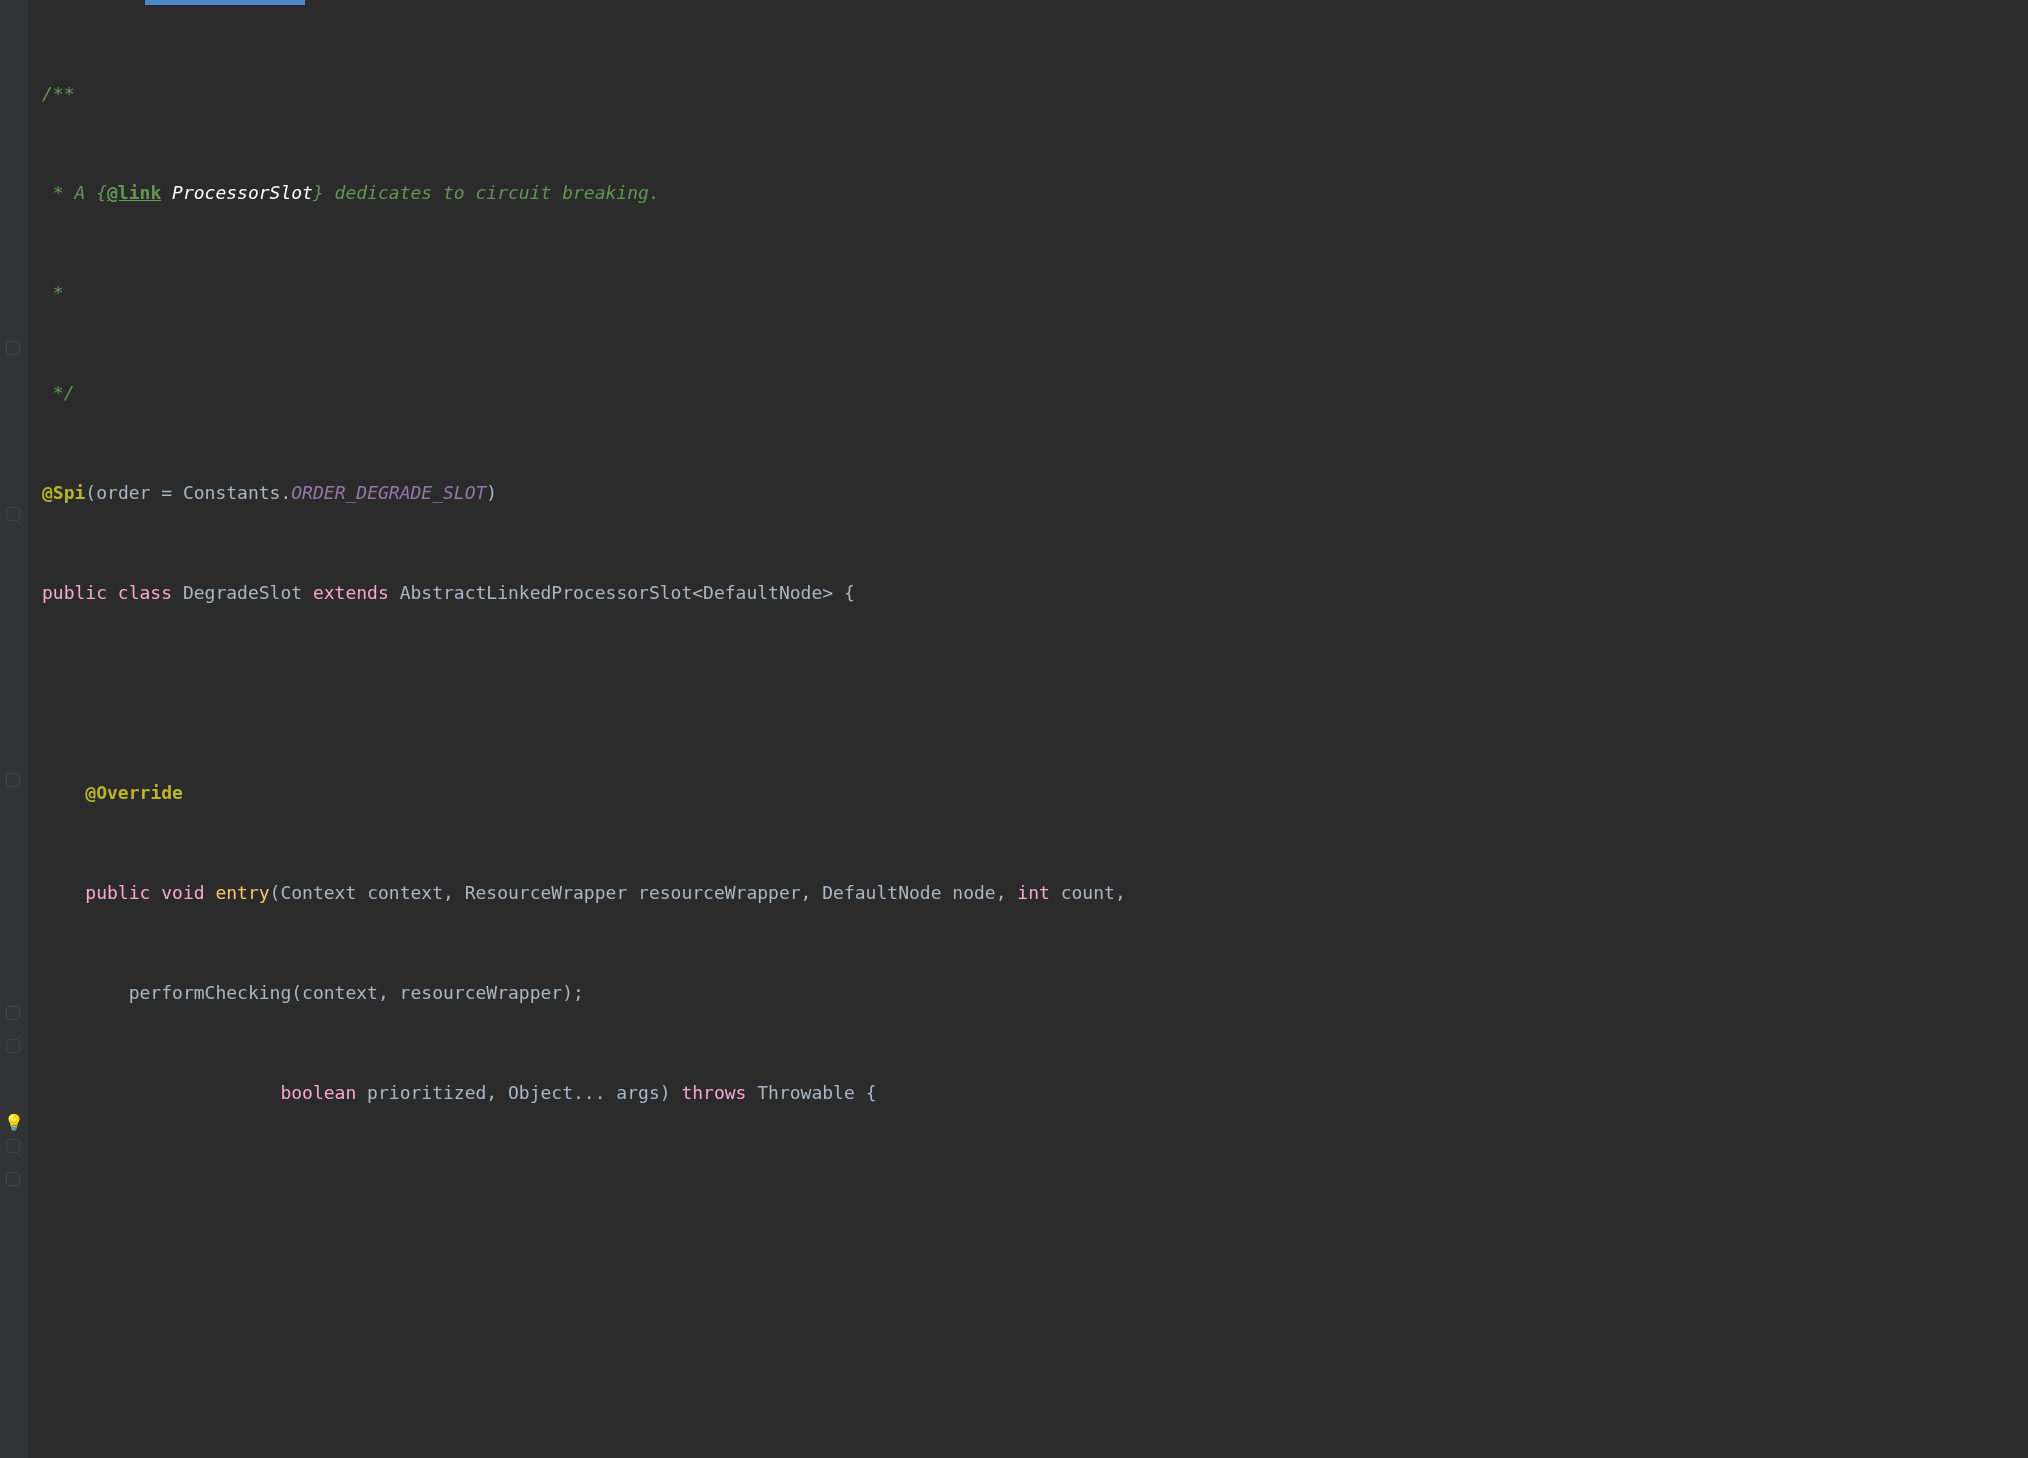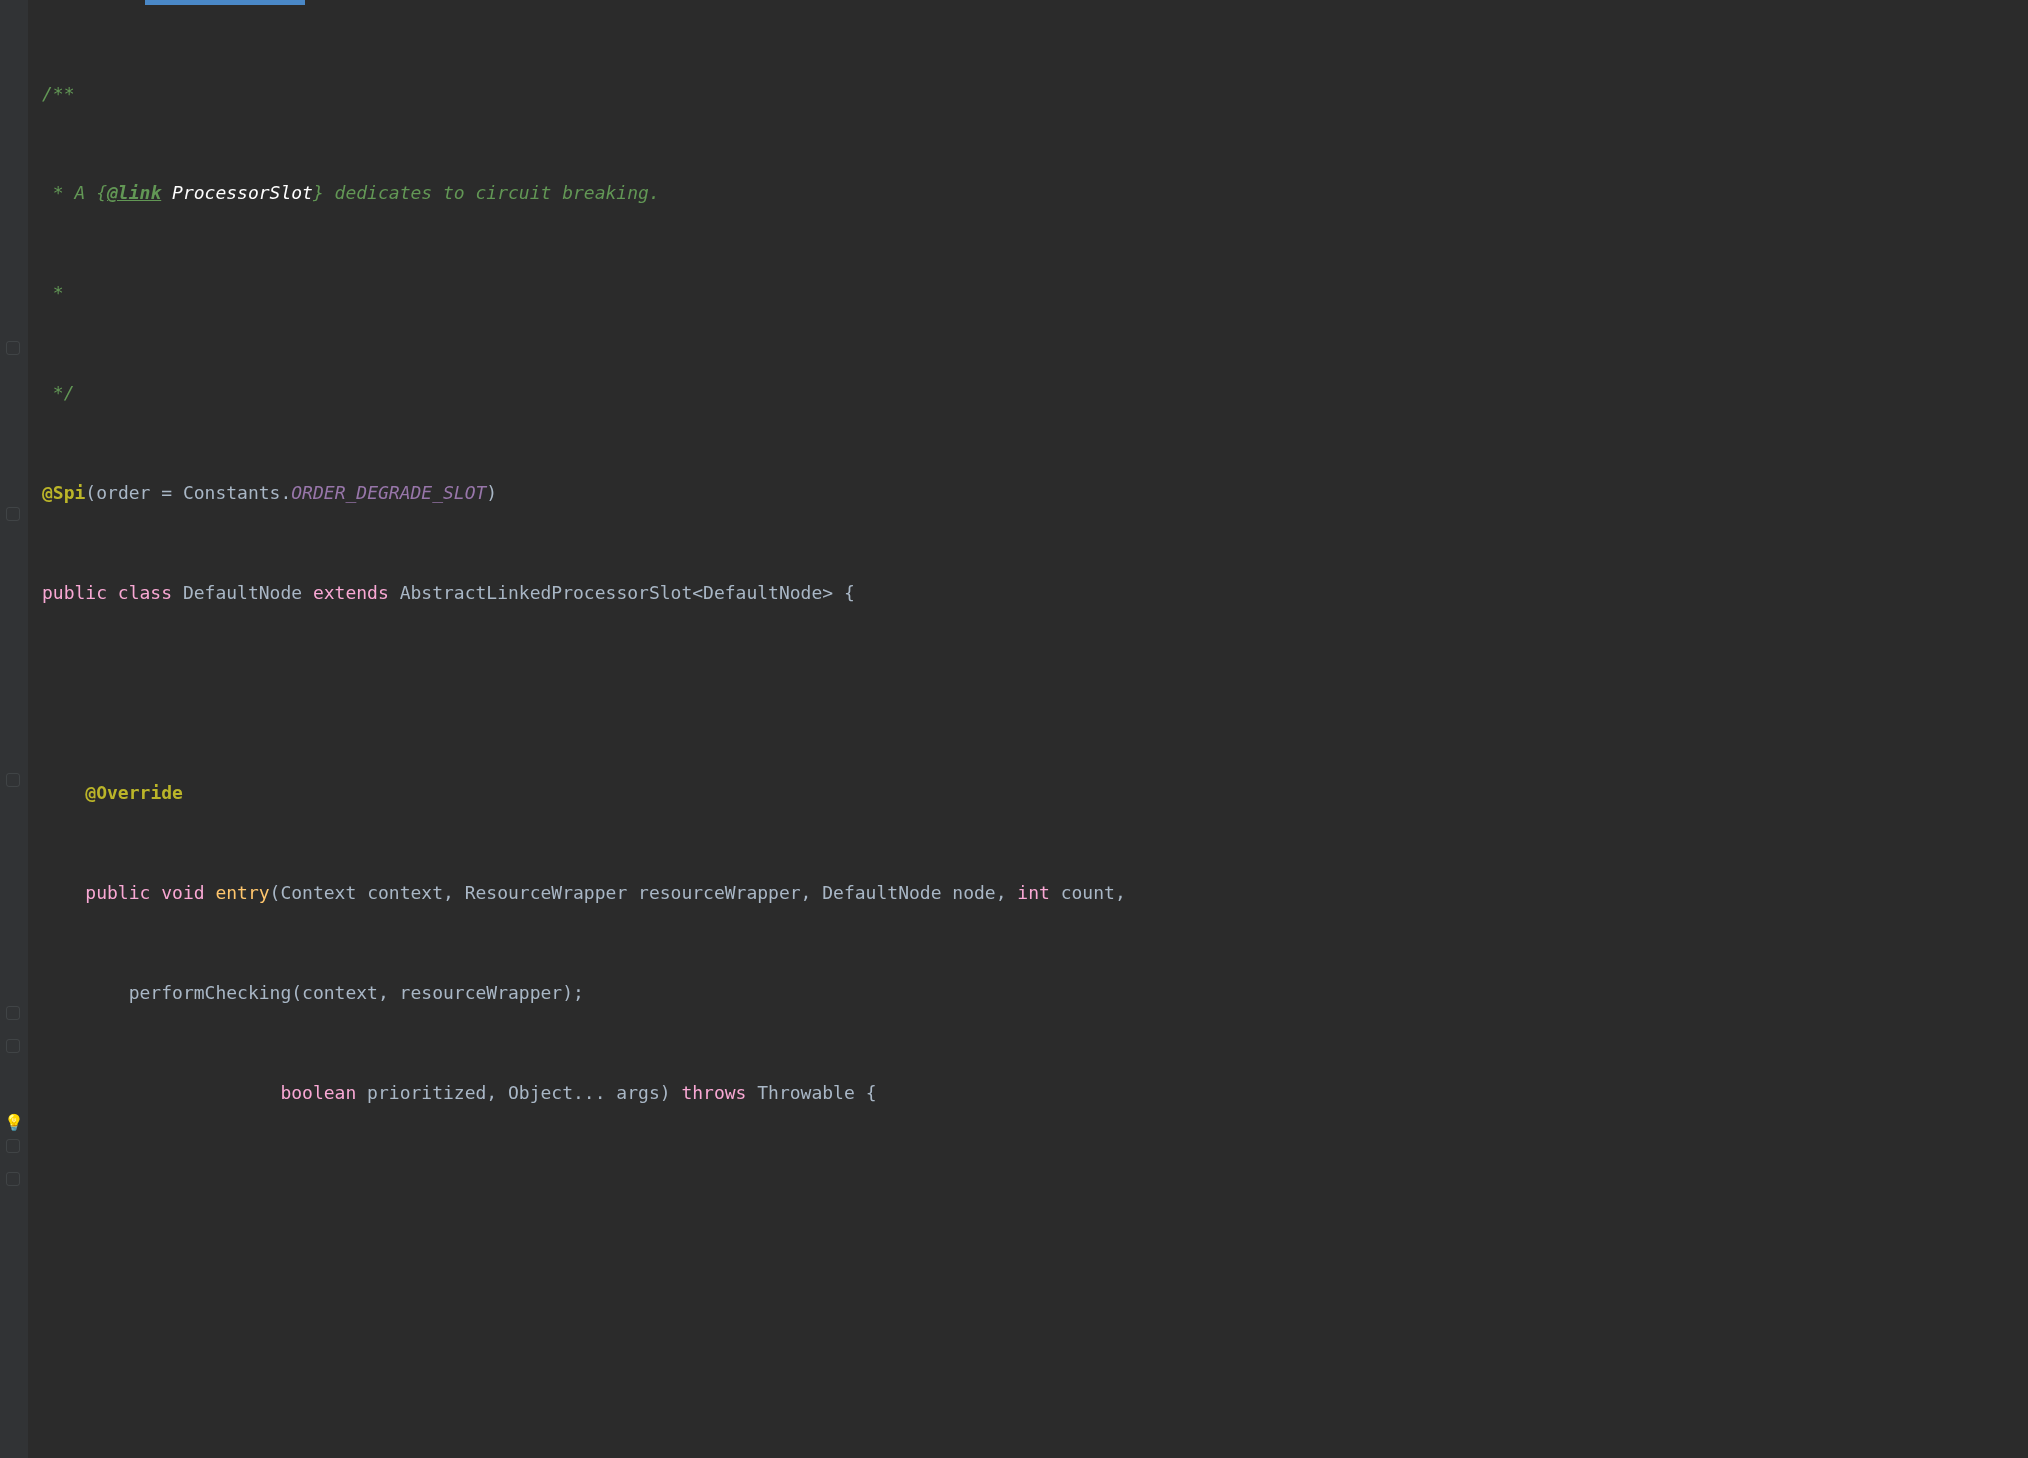--- a/index.html
+++ b/index.html
@@ -54,21 +54,21 @@
   }
   .top-tab-marker {
     position: absolute;
     top: 0;
     left: 145px;
     width: 160px;
     height: 5px;
     background: #4a88c7;
   }
   .c-doc       { color: #629755; font-style: italic; }
-  .c-doc-tag   { color: #629755; font-style: italic; font-weight: bold; text-decoration: underline; }
+  .c-doc-tag   { color: #629755; font-weight: bold; text-decoration: underline; }
   .c-doc-link  { color: #ffffff; font-style: italic; }
   .c-keyword   { color: #f9a8d4; }
   .c-annotation{ color: #bbb529; font-weight: bold; }
   .c-method    { color: #ffc66d; }
   .c-static    { color: #9876aa; font-style: italic; }
   .c-plain     { color: #a9b7c6; }
 
 </style>
 </head>
 <body>
@@ -86,21 +86,21 @@
     <div class="override-marker" style="top: 1172px;"></div>
     <div class="gutter-icon bulb" style="top: 1108px;">💡</div>
   </div>
 
   <div class="code">
     <div class="line"><span class="c-doc">/**</span></div>
     <div class="line"><span class="c-doc"> * A {</span><span class="c-doc-tag">@link</span><span class="c-doc-link"> ProcessorSlot</span><span class="c-doc">} dedicates to circuit breaking.</span></div>
     <div class="line"><span class="c-doc"> *</span></div>
     <div class="line"><span class="c-doc"> */</span></div>
     <div class="line"><span class="c-annotation">@Spi</span><span class="c-plain">(</span><span class="c-plain">order = Constants.</span><span class="c-static">ORDER_DEGRADE_SLOT</span><span class="c-plain">)</span></div>
-    <div class="line"><span class="c-keyword">public </span><span class="c-keyword">class </span><span class="c-plain">DefaultNode </span><span class="c-keyword">extends </span><span class="c-plain">AbstractLinkedProcessorSlot&lt;DefaultNode&gt; {</span></div>
+    <div class="line"><span class="c-keyword">public </span><span class="c-keyword">class </span><span class="c-plain">DegradeSlot </span><span class="c-keyword">extends </span><span class="c-plain">AbstractLinkedProcessorSlot&lt;DefaultNode&gt; {</span></div>
     <div class="line"></div>
     <div class="line"><span>    </span><span class="c-annotation">@Override</span></div>
     <div class="line"><span class="c-plain">    </span><span class="c-keyword">public </span><span class="c-keyword">void </span><span class="c-method">entry</span><span class="c-plain">(Context context, ResourceWrapper resourceWrapper, DefaultNode node, </span><span class="c-keyword">int</span><span class="c-plain"> count,</span></div>
     <div class="line"><span class="c-plain">        performChecking(context, resourceWrapper);</span></div>
     <div class="line"><span class="c-plain">                      </span><span class="c-keyword">boolean</span><span class="c-plain"> prioritized, Object... args) </span><span class="c-keyword">throws</span><span class="c-plain"> Throwable {</span></div>
     <div class="line"></div>
     
     
     
     

